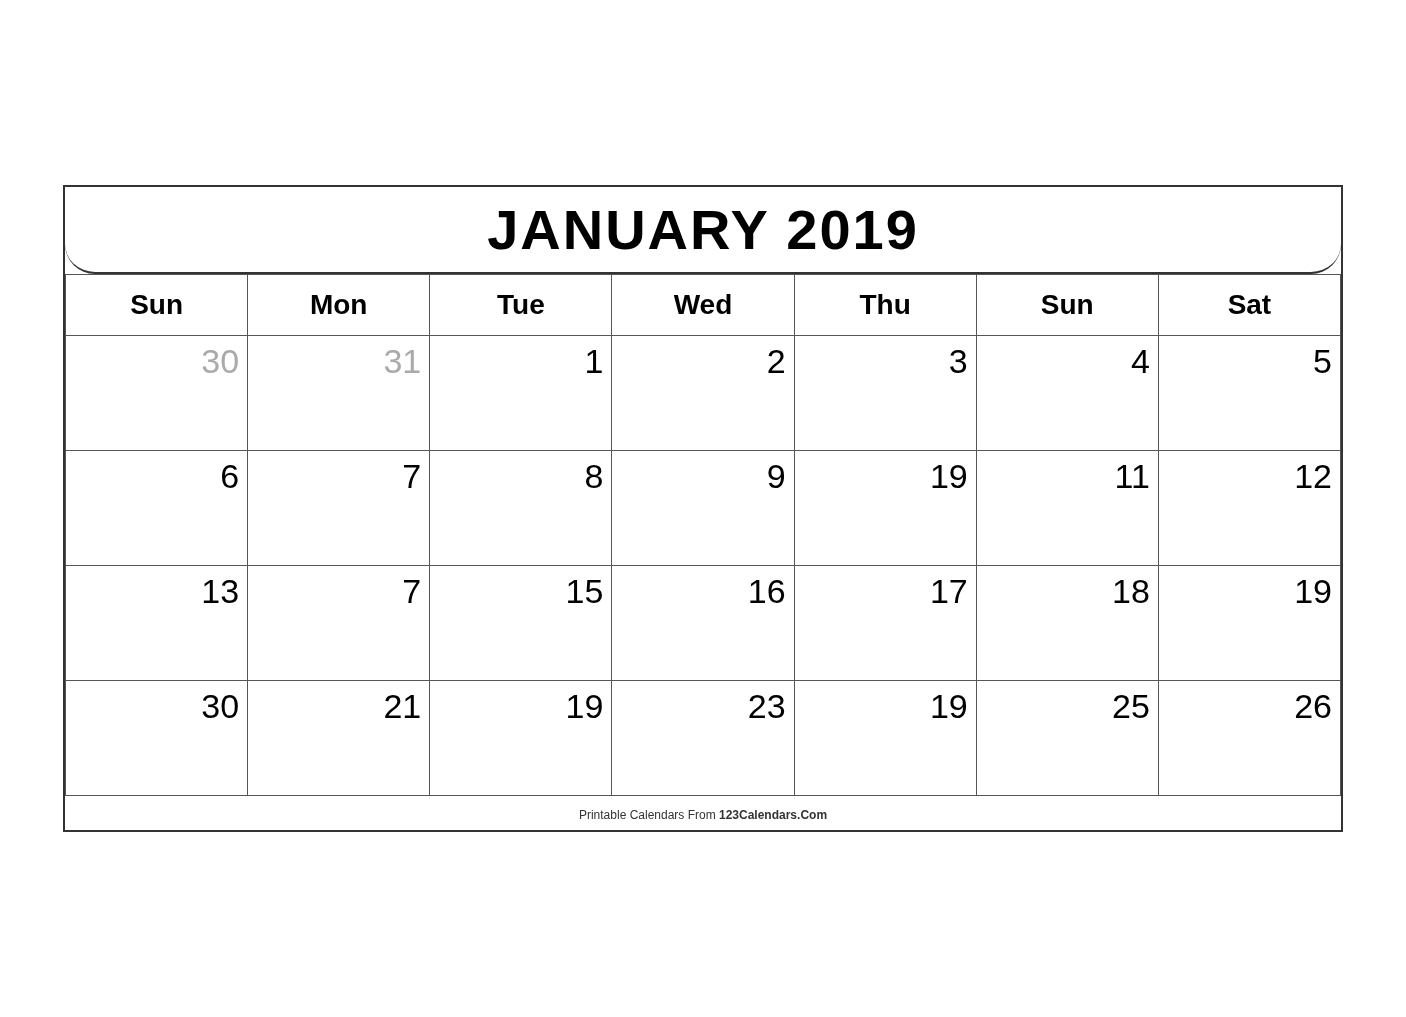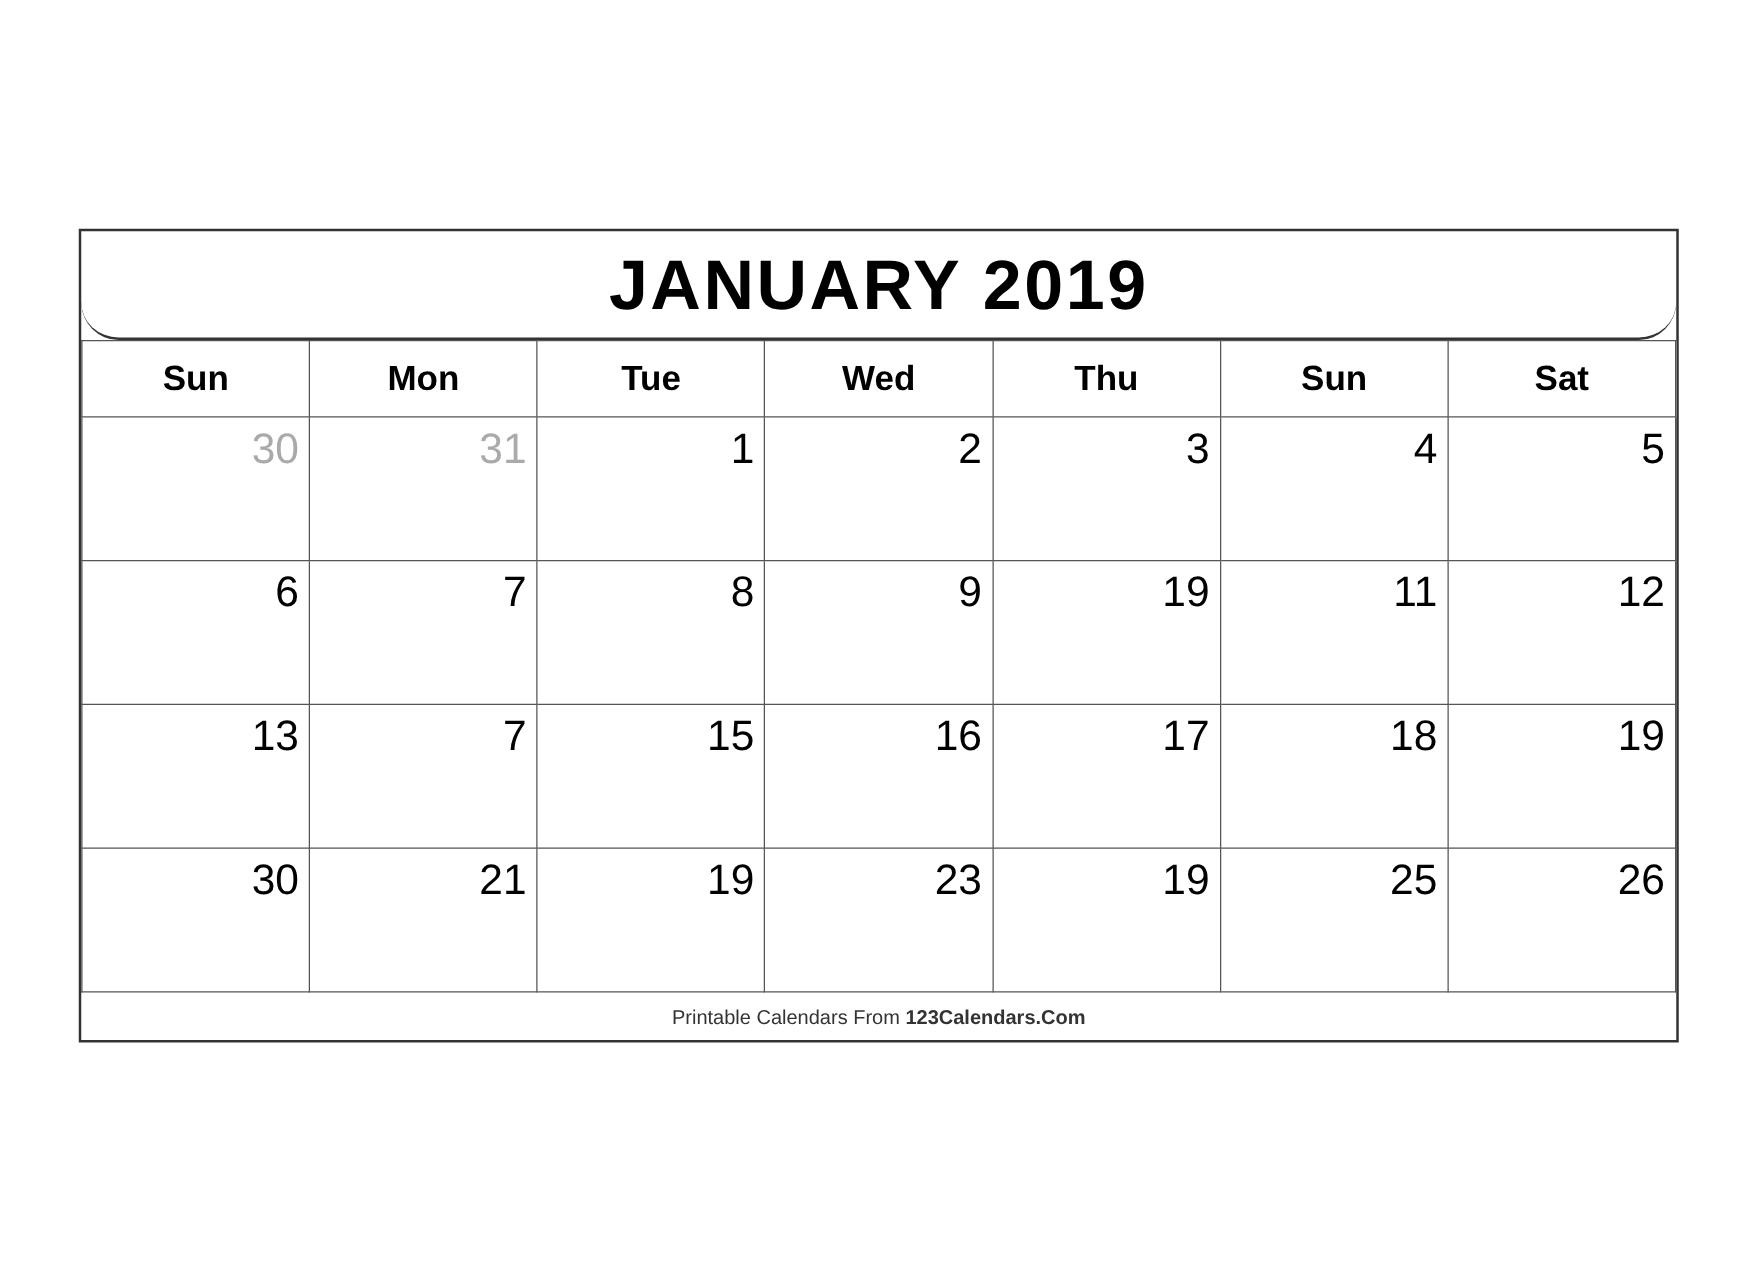--- a/index.html
+++ b/index.html
@@ -57,21 +57,21 @@
       font-weight: 400;
     }
 
     .calendar-grid td.other-month {
       color: #aaa;
     }
 
     .calendar-footer {
       text-align: center;
       padding: 12px 0 8px;
-      font-size: 16px;
+      font-size: 12px;
       color: #333;
     }
 
     .calendar-footer strong {
       font-weight: 700;
     }
   </style>
 </head>
 <body>
 

